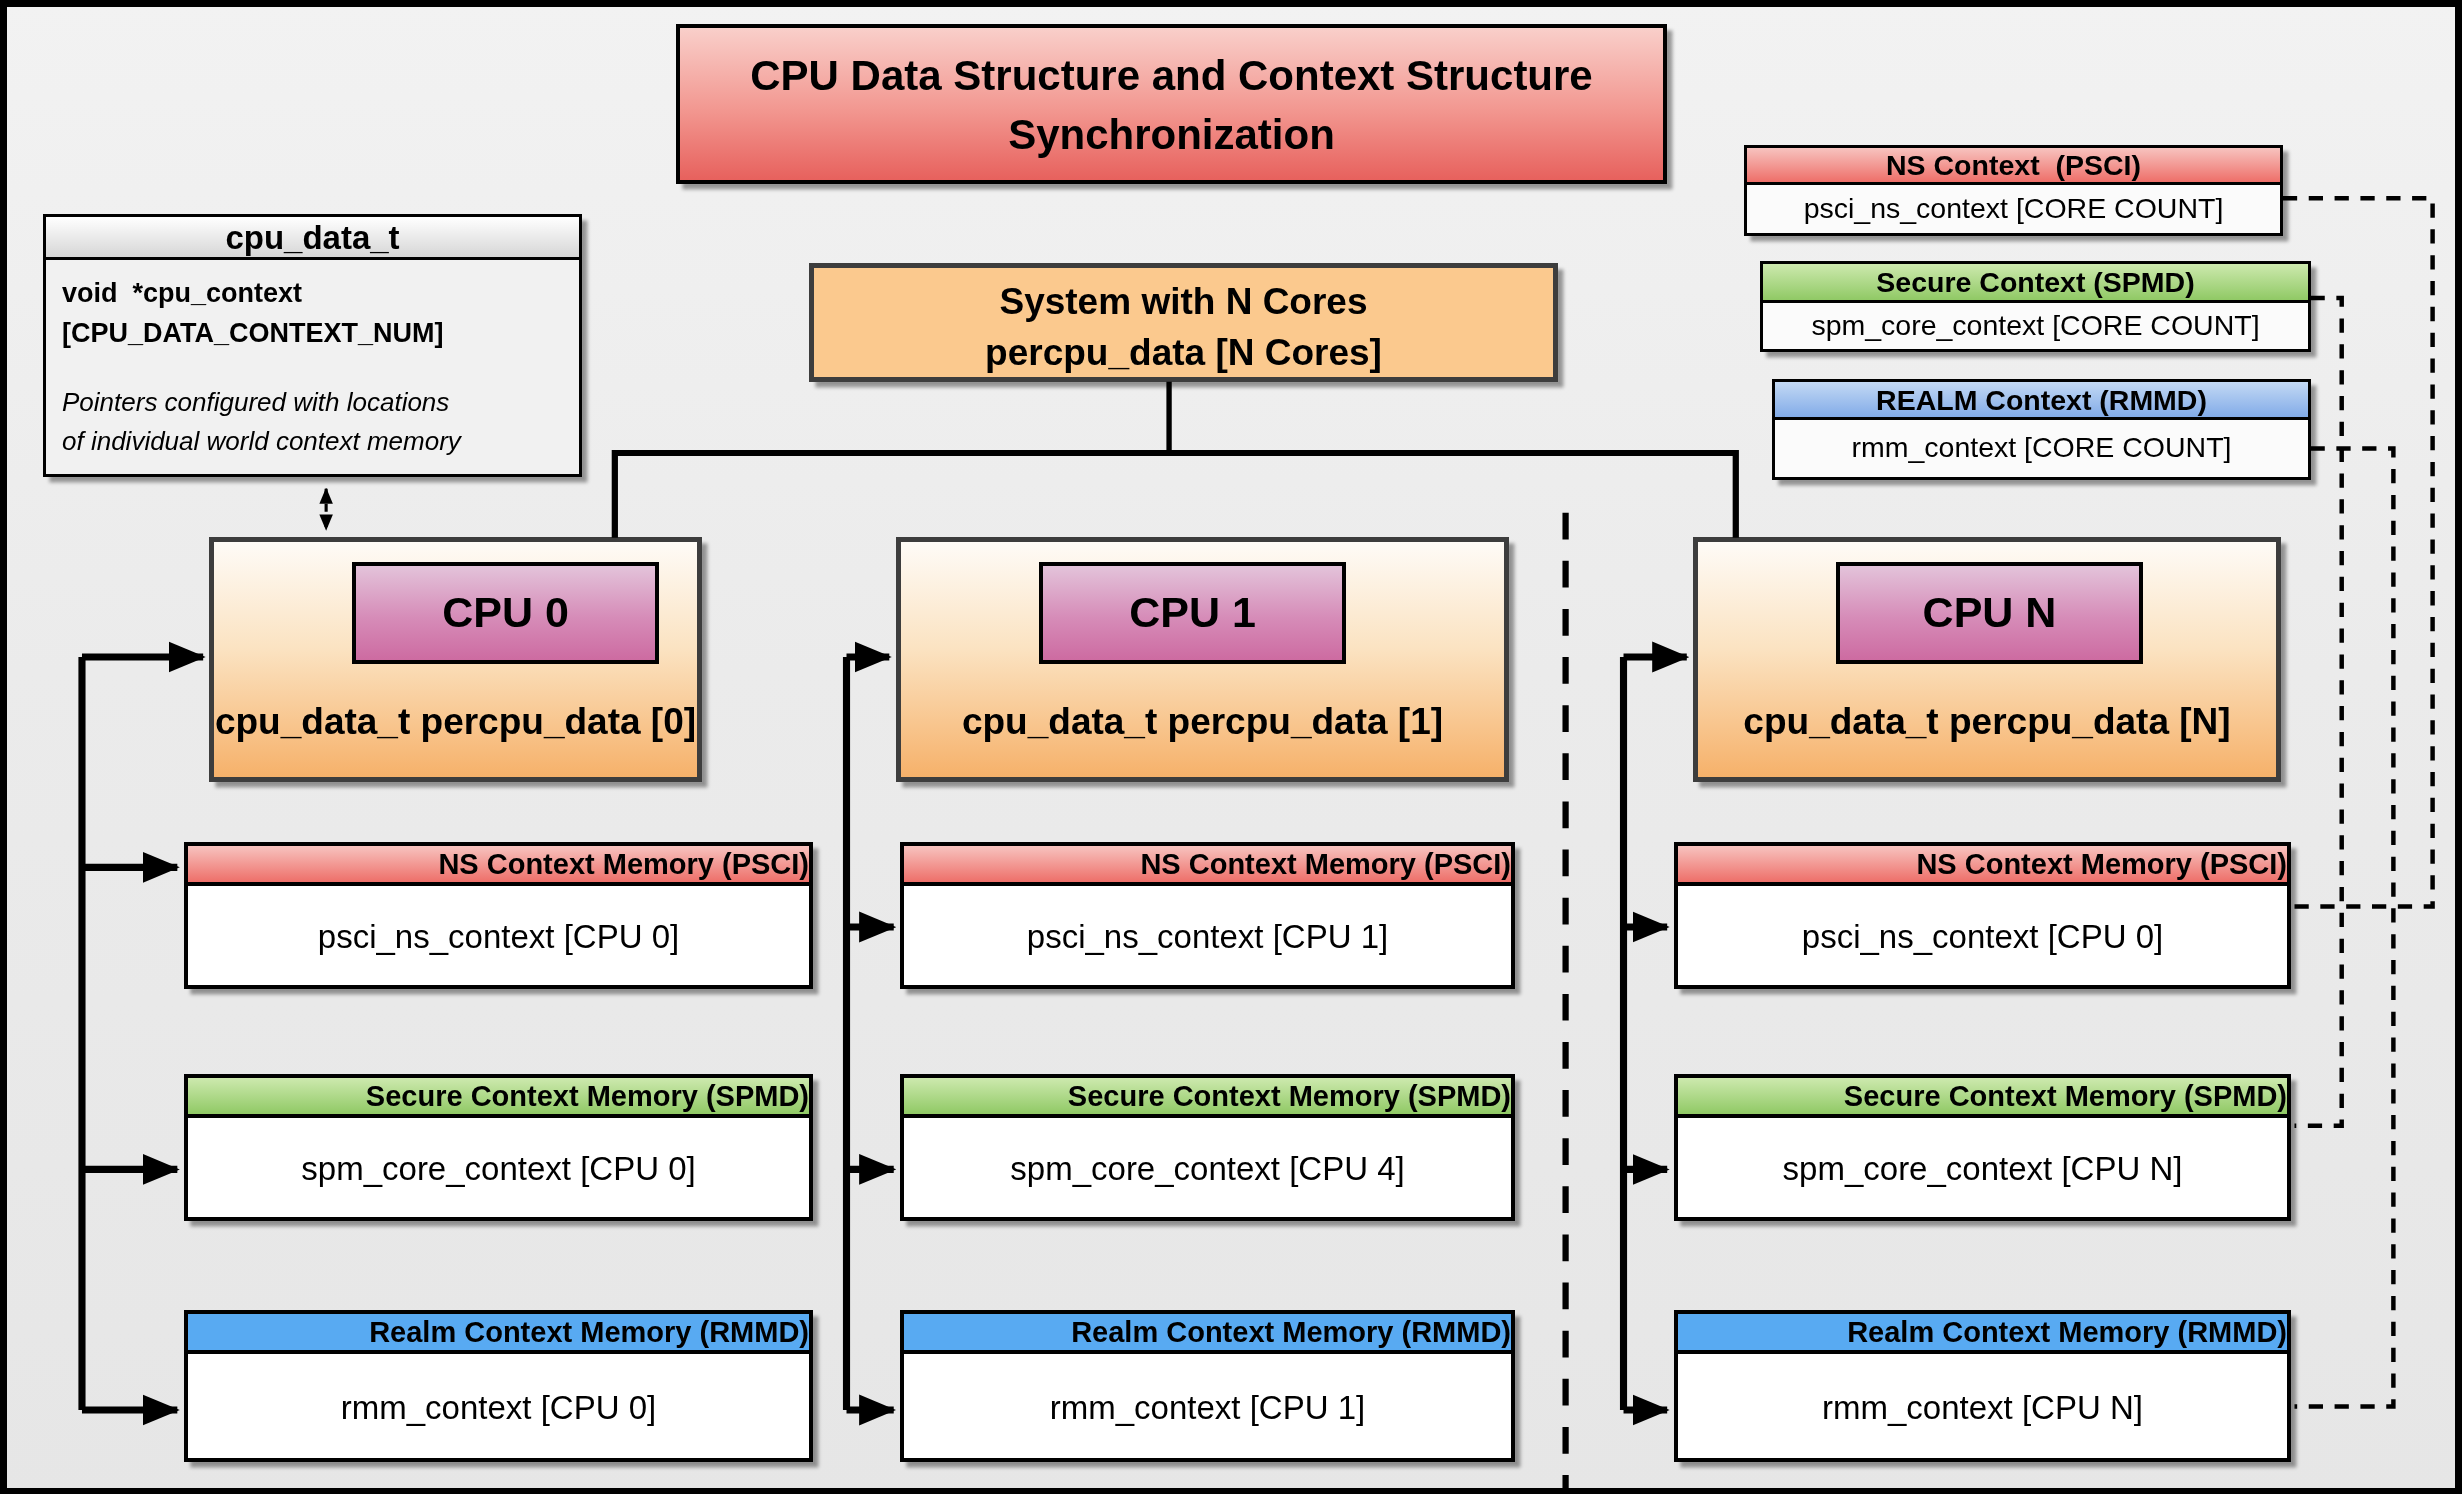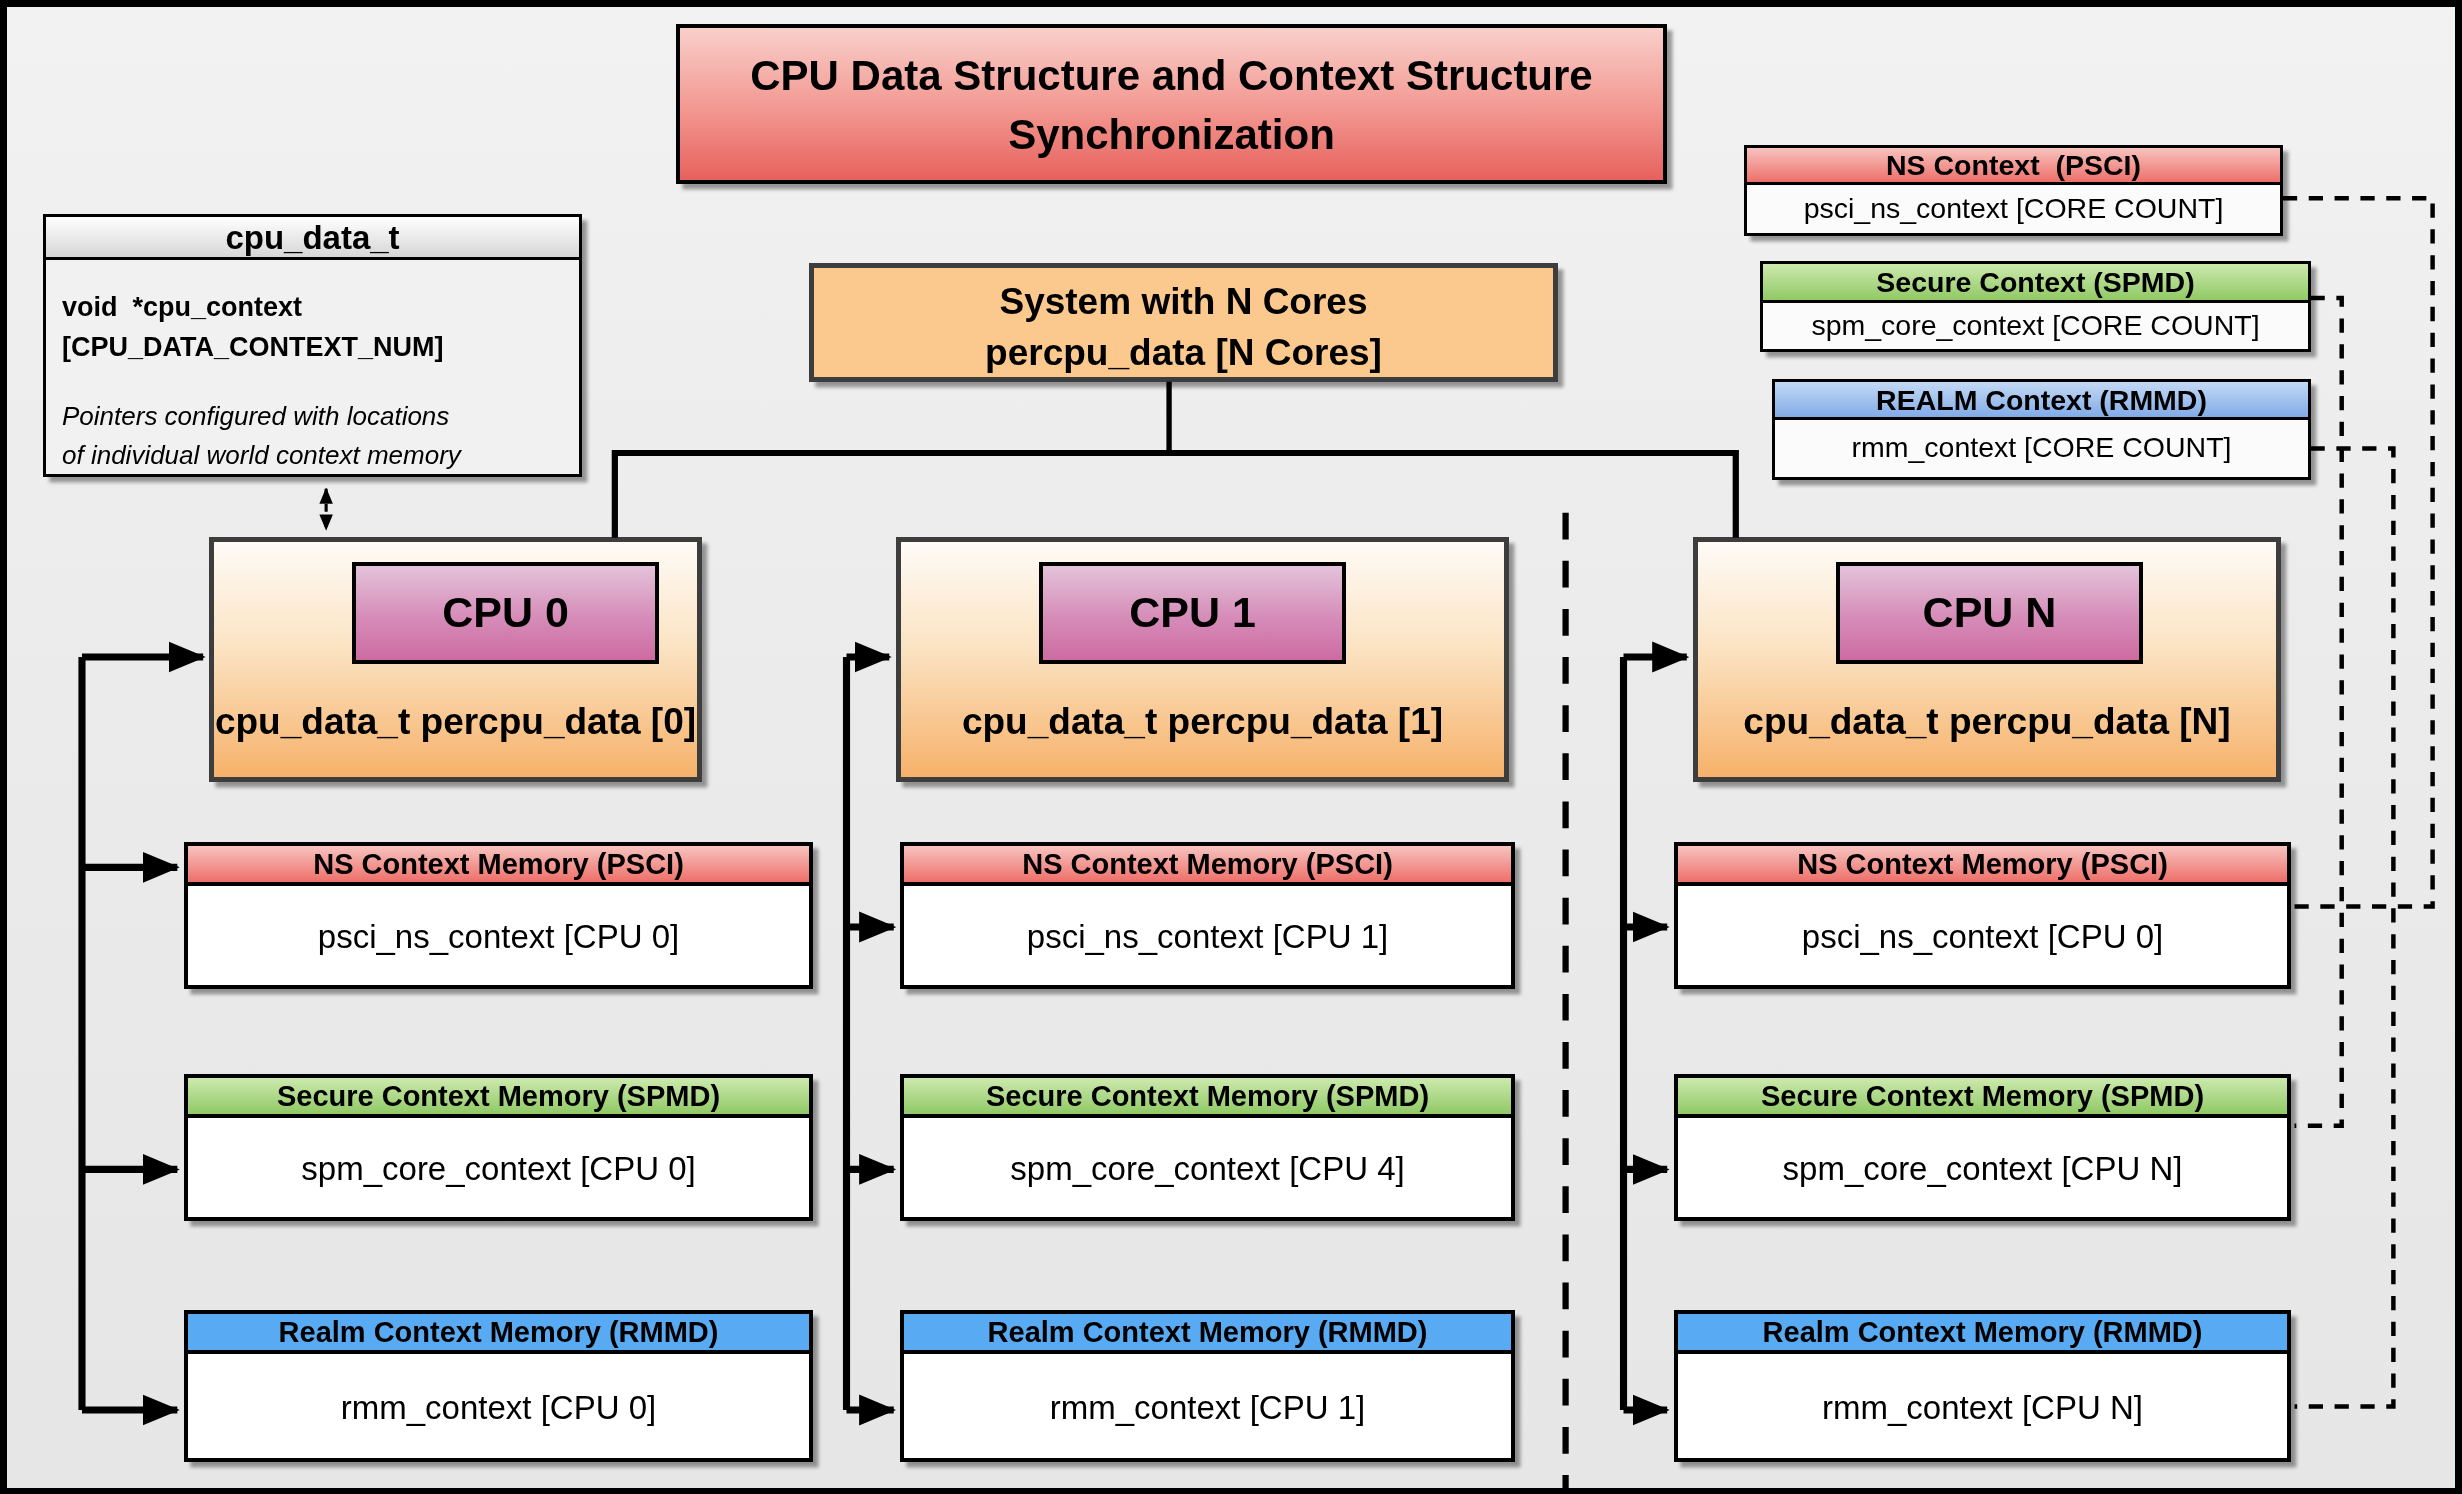--- a/index.html
+++ b/index.html
@@ -24,21 +24,21 @@
     padding-top:18px;color:#000;
   }
 
   
   .struct-box{left:43px;top:214px;width:539px;height:263px;border:3.6px solid #000;background:#f1f1f1;}
   .struct-header{
     box-sizing:border-box;height:43px;border-bottom:3.6px solid #000;
     background:linear-gradient(180deg,#ffffff 0%,#d6d6d6 100%);
     text-align:center;font-weight:bold;font-size:33px;line-height:41px;color:#000;
   }
-  .struct-body{padding:27px 16px;color:#000;}
+  .struct-body{padding:13px 16px;color:#000;}
   .struct-body .b{font-weight:bold;font-size:27px;line-height:40px;}
   .struct-body .i{font-style:italic;font-size:26px;line-height:39px;}
   .struct-gap{height:30px;}
 
   
   .system-box{
     left:793px;top:263px;width:749px;height:119px;
     border:5.3px solid #3d3d3d;background:#fbc98e;
     text-align:center;font-weight:bold;font-size:37px;line-height:51px;
     padding-top:8px;color:#000;margin-left:16px;
@@ -70,21 +70,21 @@
   }
   .cpu-data{
     position:absolute;left:0;top:159px;width:100%;text-align:center;
     font-weight:bold;font-size:37px;color:#000;
   }
 
   
   .mem{border:4.5px solid #000;background:#ffffff;}
   .mem-h{
     box-sizing:border-box;height:40px;border-bottom:4.5px solid #000;
-    text-align:center;font-weight:bold;font-size:29px;line-height:37px;color:#000;
+    text-align:right;font-weight:bold;font-size:29px;line-height:37px;color:#000;
   }
   .mem-b{
     display:flex;align-items:center;justify-content:center;
     font-size:33px;color:#000;
   }
   .row-ns{top:842px;height:147px;}
   .row-sec{top:1074px;height:147px;}
   .row-realm{top:1310px;height:152px;}
   .row-ns .mem-b,.row-sec .mem-b{height:102px;}
   .row-realm .mem-b{height:107px;}

